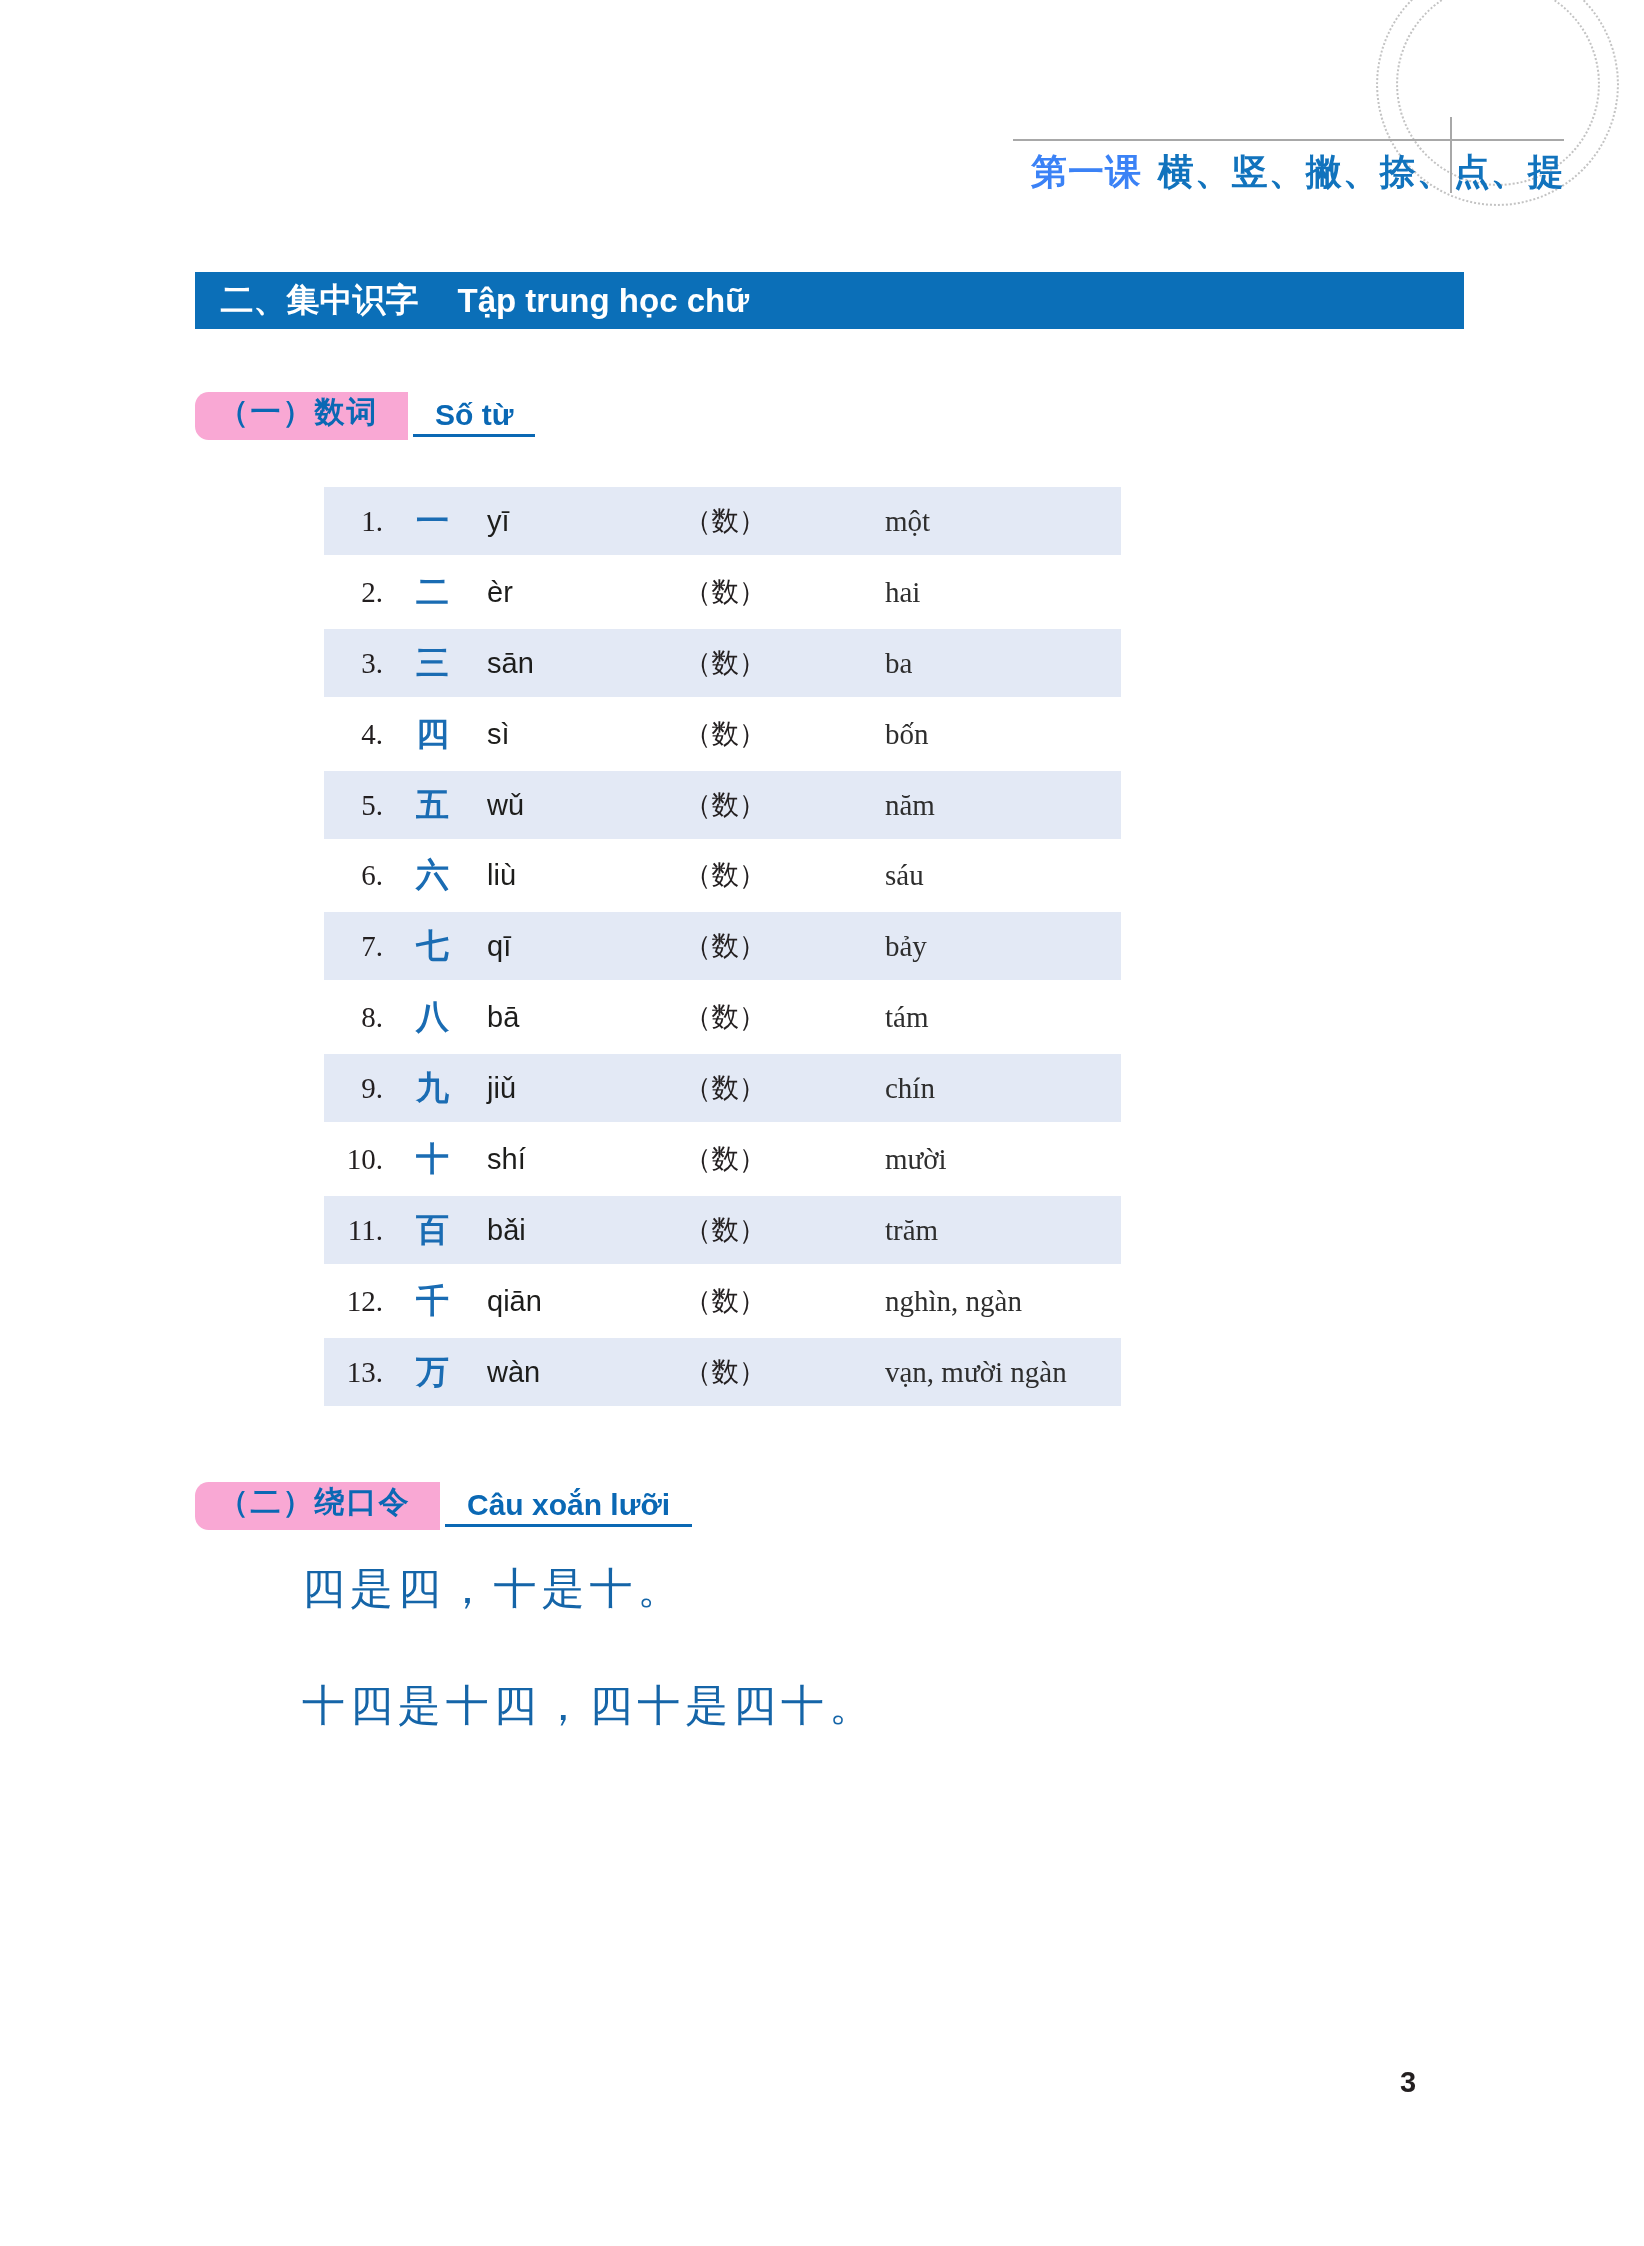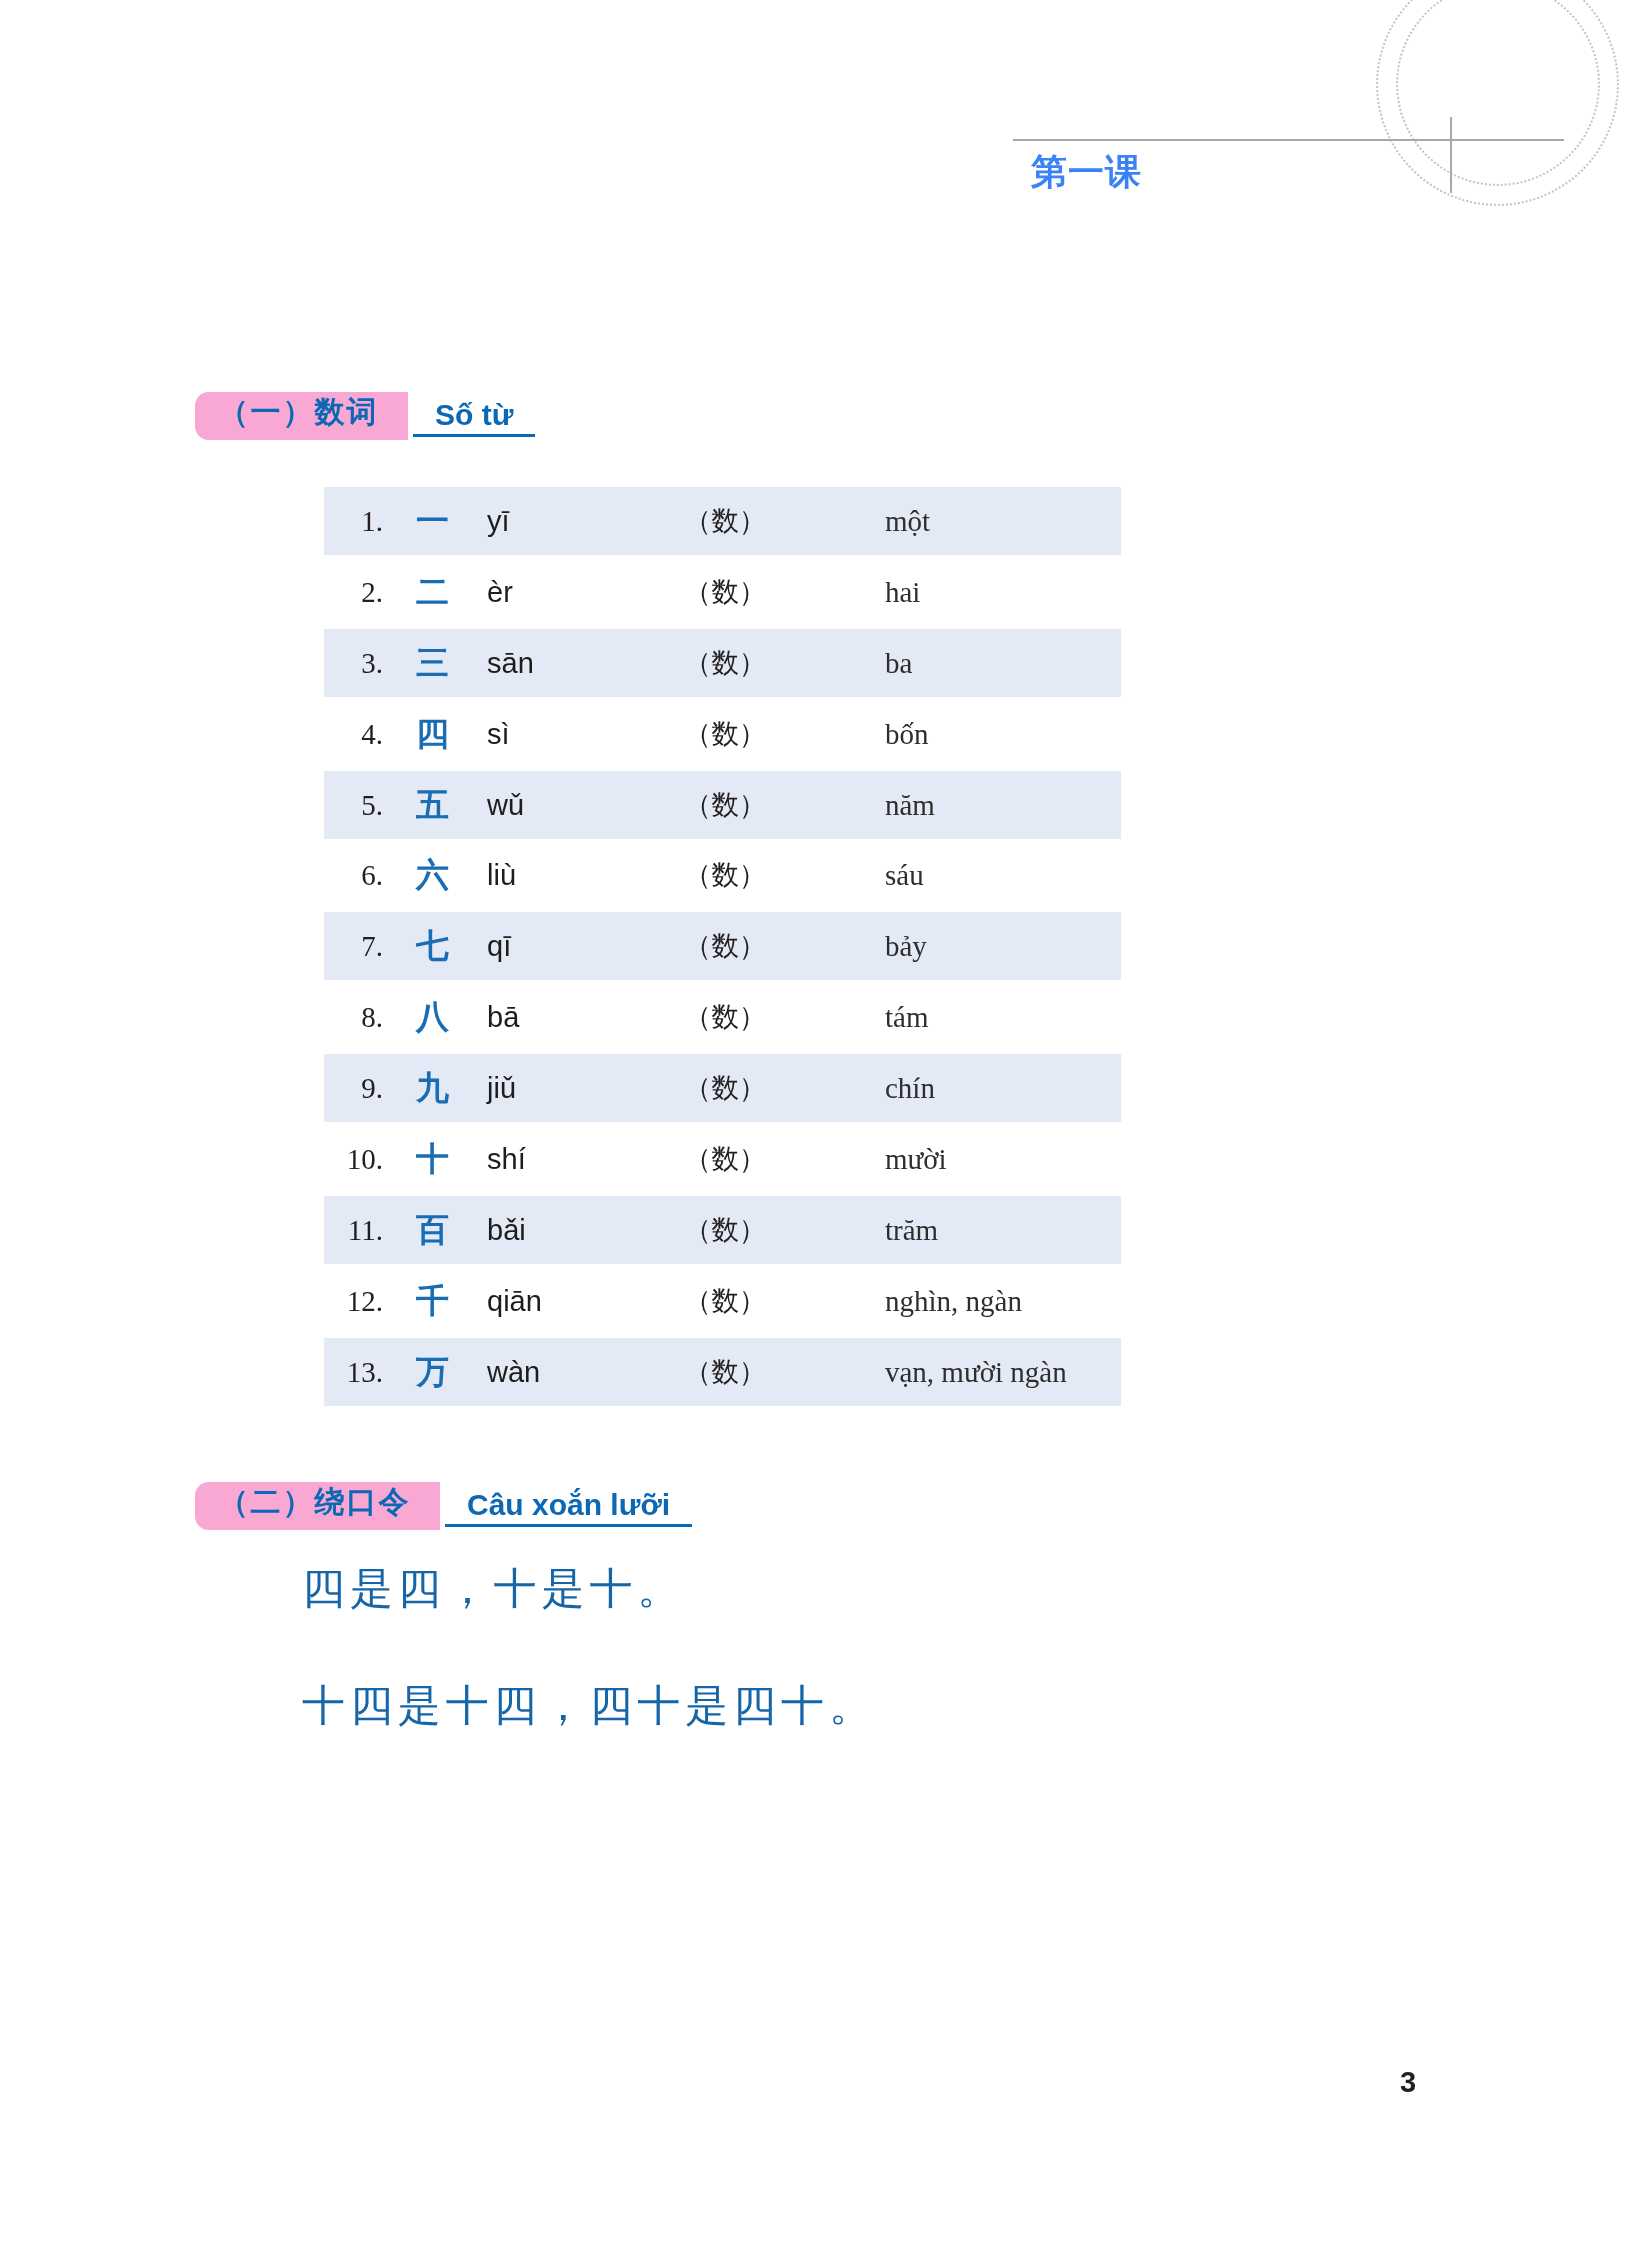--- a/index.html
+++ b/index.html
@@ -140,22 +140,27 @@
 
 <div class="page">
 
   <div class="decor-circle outer"></div>
   <div class="decor-circle inner"></div>
   <div class="decor-hline"></div>
   <div class="decor-vline"></div>
 
   <div class="lesson-header">
     <span class="lesson-no">第一课</span>
-  </div>
-
+    <span class="lesson-title">横、竖、撇、捺、点、提</span>
+  </div>
+
+  <div class="banner">
+    <span>二、集中识字</span>
+    <span>Tập trung học chữ</span>
+  </div>
 
   <div class="section-header section-1">
     <span class="zh-box">（一）数词</span>
     <span class="vi-label">Số từ</span>
   </div>
 
   <div class="vocab-table">
 
   <div class="vocab-row shaded">
       <span class="cell-num">1.</span>

